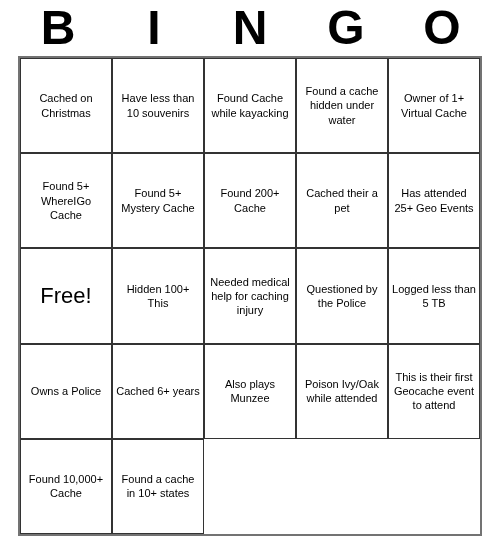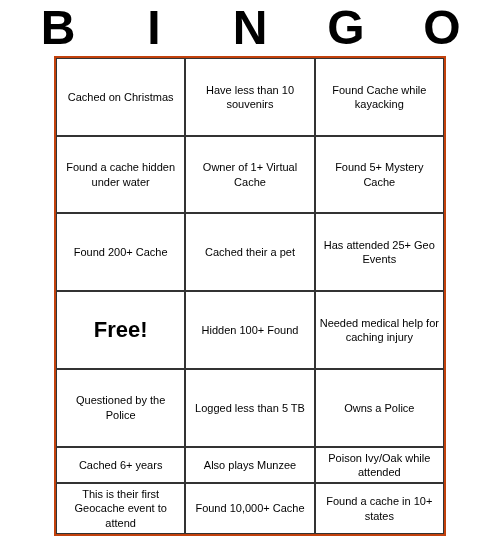--- a/index.html
+++ b/index.html
@@ -22,65 +22,66 @@
     }
     .title-letter {
       font-size: 48px;
       font-weight: bold;
       width: 96px;
       text-align: center;
       line-height: 1;
     }
     .bingo-grid {
       display: grid;
-      grid-template-columns: repeat(3, 1fr);
+      grid-template-columns: repeat(5, 1fr);
       grid-template-rows: repeat(5, 1fr);
-      width: 392px;
+      width: 464px;
       height: 480px;
-      border: 2px solid #c2410c;
+      border: 2px solid #737373;
     }
     .cell {
       border: 1px solid #333;
       display: flex;
       align-items: center;
       justify-content: center;
       text-align: center;
       padding: 3px;
       font-size: 11px;
       line-height: 1.3;
       background: white;
     }
     .cell.free {
       font-size: 22px;
-      font-weight: bold;
+      font-weight: normal;
     }
   </style>
 </head>
 <body>
 
 <div class="title-row">
 <span class="title-letter">B</span>
     <span class="title-letter">I</span>
     <span class="title-letter">N</span>
     <span class="title-letter">G</span>
     <span class="title-letter">O</span>
   </div>
 
 <div class="bingo-grid">
 <div class="cell">Cached on Christmas</div>
     <div class="cell">Have less than 10 souvenirs</div>
     <div class="cell">Found Cache while kayacking</div>
     <div class="cell">Found a cache hidden under water</div>
     <div class="cell">Owner of 1+ Virtual Cache</div>
+    <div class="cell">Found 5+ WhereIGo Cache</div>
     <div class="cell">Found 5+ Mystery Cache</div>
     <div class="cell">Found 200+ Cache</div>
     <div class="cell">Cached their a pet</div>
     <div class="cell">Has attended 25+ Geo Events</div>
     <div class="cell free">Free!</div>
-    <div class="cell">Hidden 100+ Found</div>
+    <div class="cell">Hidden 100+ This</div>
     <div class="cell">Needed medical help for caching injury</div>
     <div class="cell">Questioned by the Police</div>
     <div class="cell">Logged less than 5 TB</div>
     <div class="cell">Owns a Police</div>
     <div class="cell">Cached 6+ years</div>
     <div class="cell">Also plays Munzee</div>
     <div class="cell">Poison Ivy/Oak while attended</div>
     <div class="cell">This is their first Geocache event to attend</div>
     <div class="cell">Found 10,000+ Cache</div>
     <div class="cell">Found a cache in 10+ states</div>

